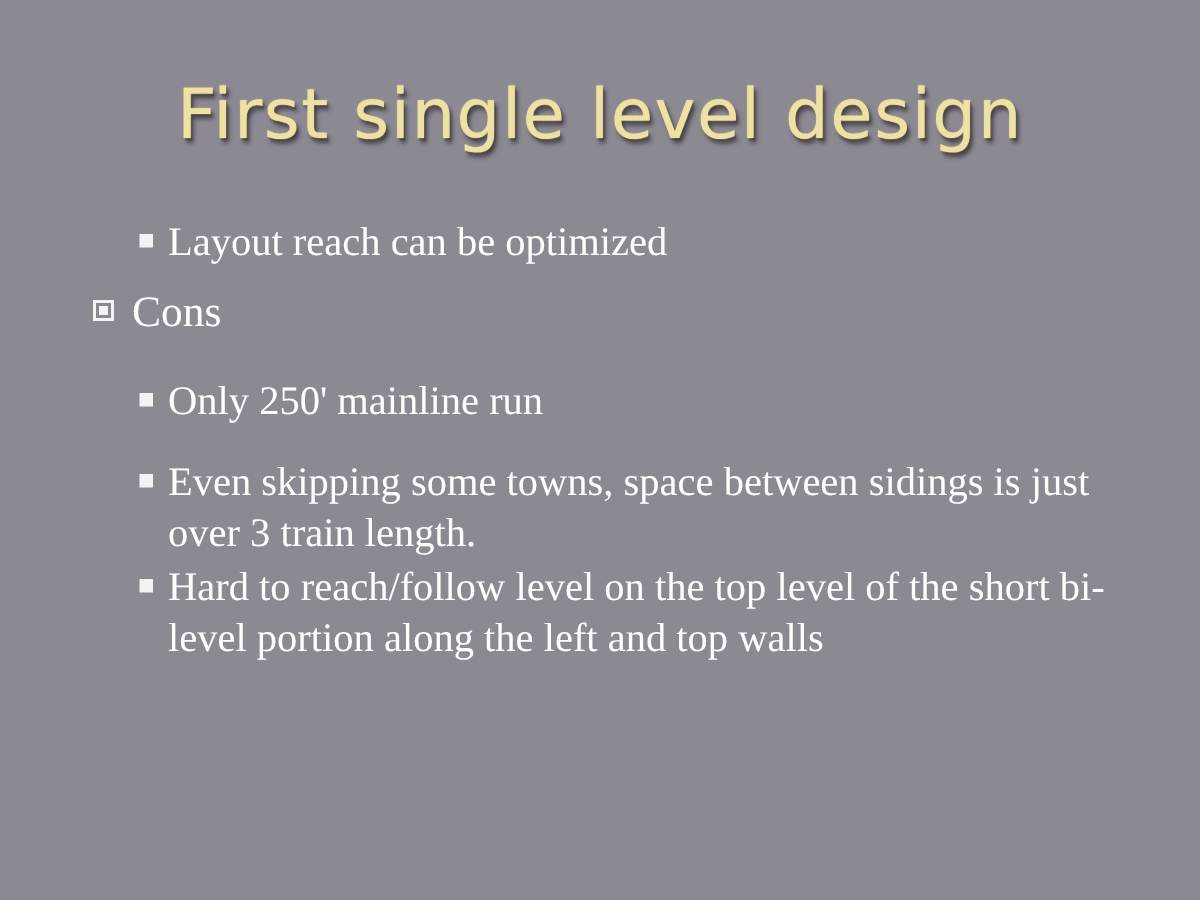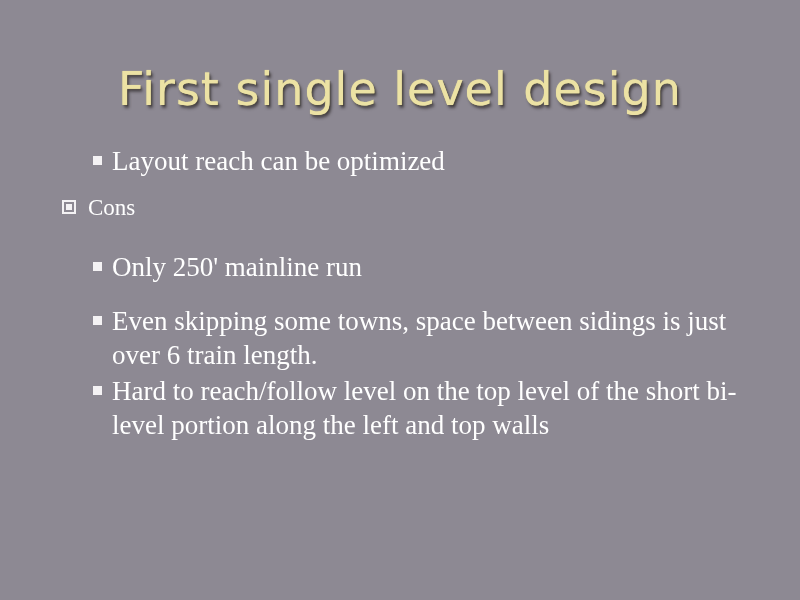--- a/index.html
+++ b/index.html
@@ -26,21 +26,21 @@
         rgba(255,255,255,0) 73%,
         rgba(255,255,255,0.06) 84%,
         rgba(255,255,255,0) 92%),
       linear-gradient(163deg, #b2aeb8 0%, #a29eа8 20%, #a09ca6 22%, #918d97 46%, #847f8a 68%, #747078 100%);
     background-color:#8d8993;
     font-family:"Liberation Serif", serif;
   }
   .title{
     position:absolute;
     top:46px;left:0;right:0;
-    margin:16px;
+    margin:3px;
     text-align:center;
     font-family:"DejaVu Sans", sans-serif;
     font-weight:normal;
     font-size:46px;
     letter-spacing:1px;
     color:#ece2a4;
     text-shadow: 0 0 1px #e6dc9e, 2px 3px 3px rgba(40,35,35,0.65), 1px 1px 1px rgba(60,55,45,0.55);
   }
   .content{
     position:absolute;
@@ -49,21 +49,21 @@
     color:#ffffff;
   }
   .row{position:relative;}
   .lvl2{
     padding-left:52px;
     font-size:27px;
     line-height:34px;
   }
   .lvl1{
     padding-left:28px;
-    font-size:23px;
+    font-size:29px;
     line-height:44px;
     margin-top:8px;
   }
   .lvl2 .txt{display:inline-block;max-width:645px;}
   .b2{ 
     position:absolute;
     left:33px;top:12px;
     width:9px;height:9px;
     background:#f4f2f4;
   }
@@ -104,21 +104,21 @@
       <span class="txt1">Cons</span>
     </div>
 
     <div class="row lvl2 mt4">
       <span class="b2"></span>
       <span class="txt">Only 250' mainline run</span>
     </div>
 
     <div class="row lvl2 mt4">
       <span class="b2"></span>
-      <span class="txt">Even skipping some towns, space between sidings is just over 6 train length.</span>
+      <span class="txt">Even skipping some towns, space between sidings is just over 3 train length.</span>
     </div>
 
     <div class="row lvl2 mt2">
       <span class="b2"></span>
       <span class="txt">Hard to reach/follow level on the top level of the short bi-level portion along the left and top walls</span>
     </div>
 
   </div>
 </div>
 

